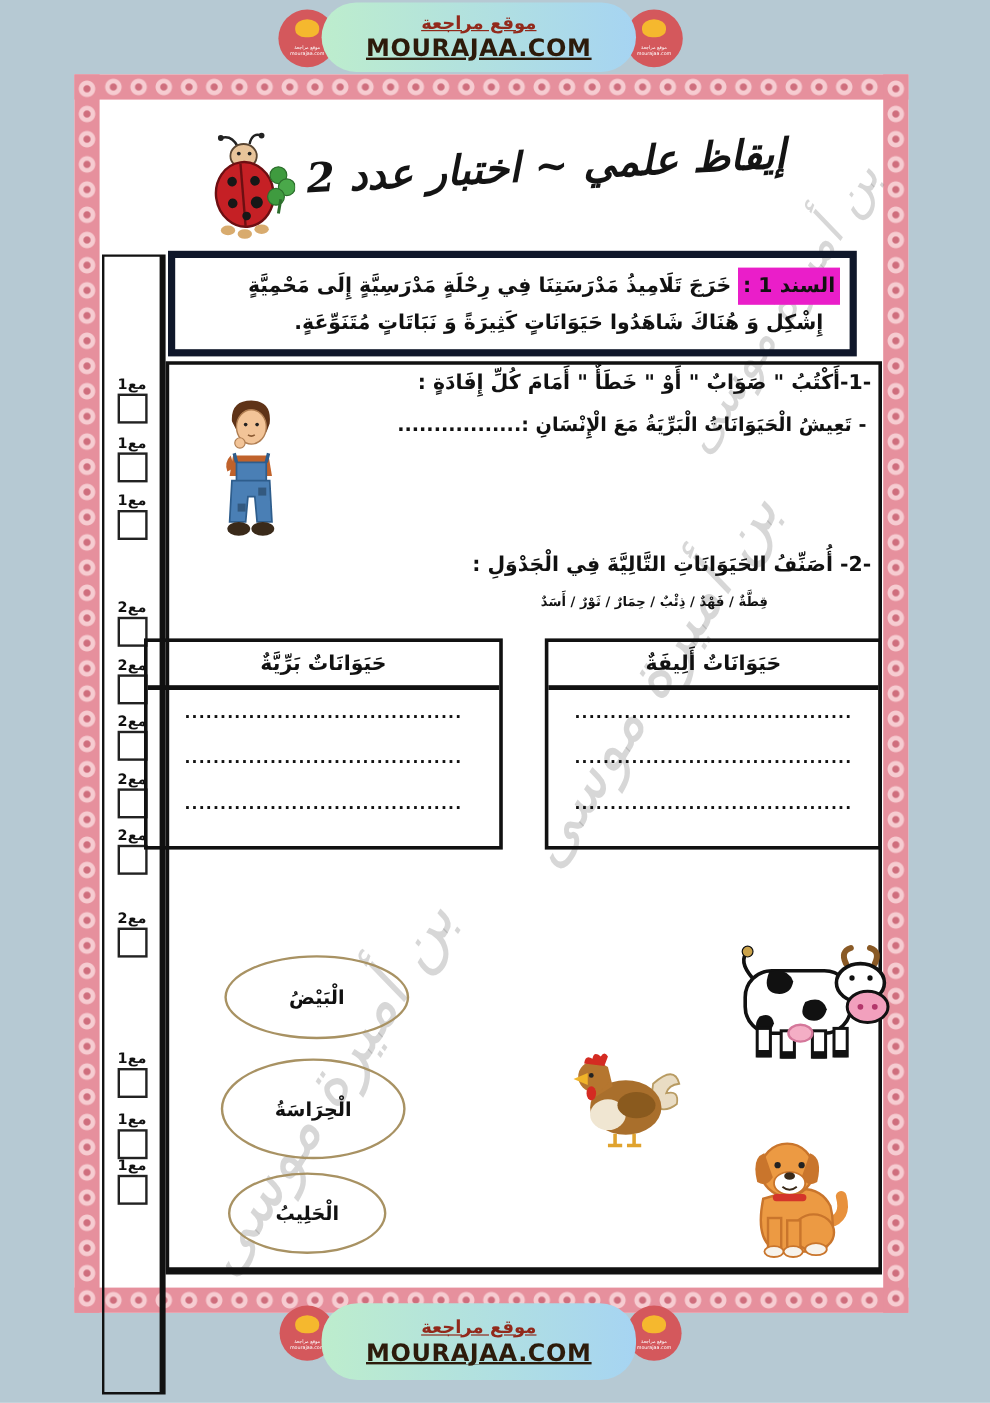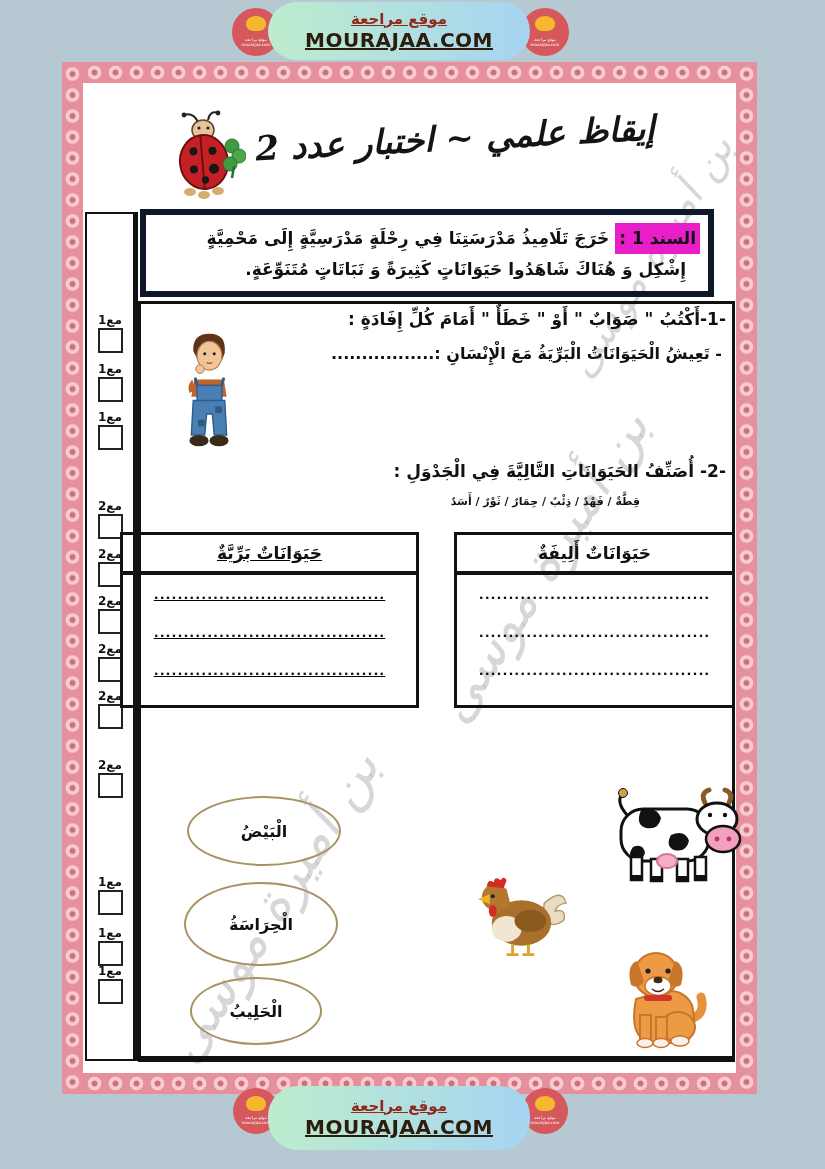--- a/index.html
+++ b/index.html
@@ -45,21 +45,21 @@
   
   .sanad{
     position:absolute;left:140px;top:209px;width:574px;height:88px;z-index:6;
     border:6px solid #0f172a;box-sizing:border-box;direction:rtl;
     font-size:17px;font-weight:700;color:#111;padding:8px 8px 0 8px;line-height:1.85;
   }
   .sanad-label{background:#ea1ec9;padding:0 4px;display:inline-block;}
   .sanad .l2{text-align:right;padding-right:14px;}
   
   .margin-col{
-    position:absolute;left:85px;top:212px;width:53px;height:849px;z-index:6;
+    position:absolute;left:85px;top:212px;width:53px;height:950px;z-index:6;
     border:2px solid #111;border-right-width:5px;box-sizing:border-box;background:transparent;
   }
   .mark{position:absolute;left:0;width:100%;text-align:center;}
   .mark .mlabel{display:block;font-size:12px;font-weight:700;color:#111;direction:rtl;line-height:1;}
   .mark .mbox{display:block;margin:2px auto 0;width:25px;height:25px;border:2px solid #222;background:#fff;box-sizing:border-box;}
   
   .qbox{
     position:absolute;left:138px;top:301px;width:597px;height:761px;z-index:6;
     border:3px solid #111;border-bottom-width:6px;box-sizing:border-box;direction:rtl;
   }
@@ -67,21 +67,21 @@
   .stmt{position:absolute;right:10px;font-size:16px;font-weight:700;color:#111;white-space:nowrap;}
   .alist{position:absolute;right:92px;font-size:11px;font-weight:700;color:#111;white-space:nowrap;}
   
   .tcol{position:absolute;top:228px;height:176px;border:3px solid #111;box-sizing:border-box;background:transparent;}
   .tcol .th{height:36px;border-bottom:4px solid #111;display:flex;align-items:center;justify-content:center;
             font-size:17px;font-weight:700;color:#111;}
   .tcol .dots{height:38px;display:flex;align-items:center;justify-content:center;
               font-size:13px;font-weight:700;letter-spacing:1px;color:#111;overflow:hidden;}
   .tcol .dots:first-of-type{margin-top:4px;}
   .col-alifa{left:313px;width:281px;}
-  .col-barriya{right:313px;width:299px;left:auto;text-decoration:underline;}
+  .col-barriya{right:313px;width:299px;left:auto;}
   
   .oval{
     position:absolute;border:2px solid #a89263;border-radius:50%;background:rgba(255,255,255,.0);
     display:flex;align-items:center;justify-content:center;
     font-size:16px;font-weight:700;color:#111;
   }
   .animal{position:absolute;}
 </style>
 </head>
 <body>

